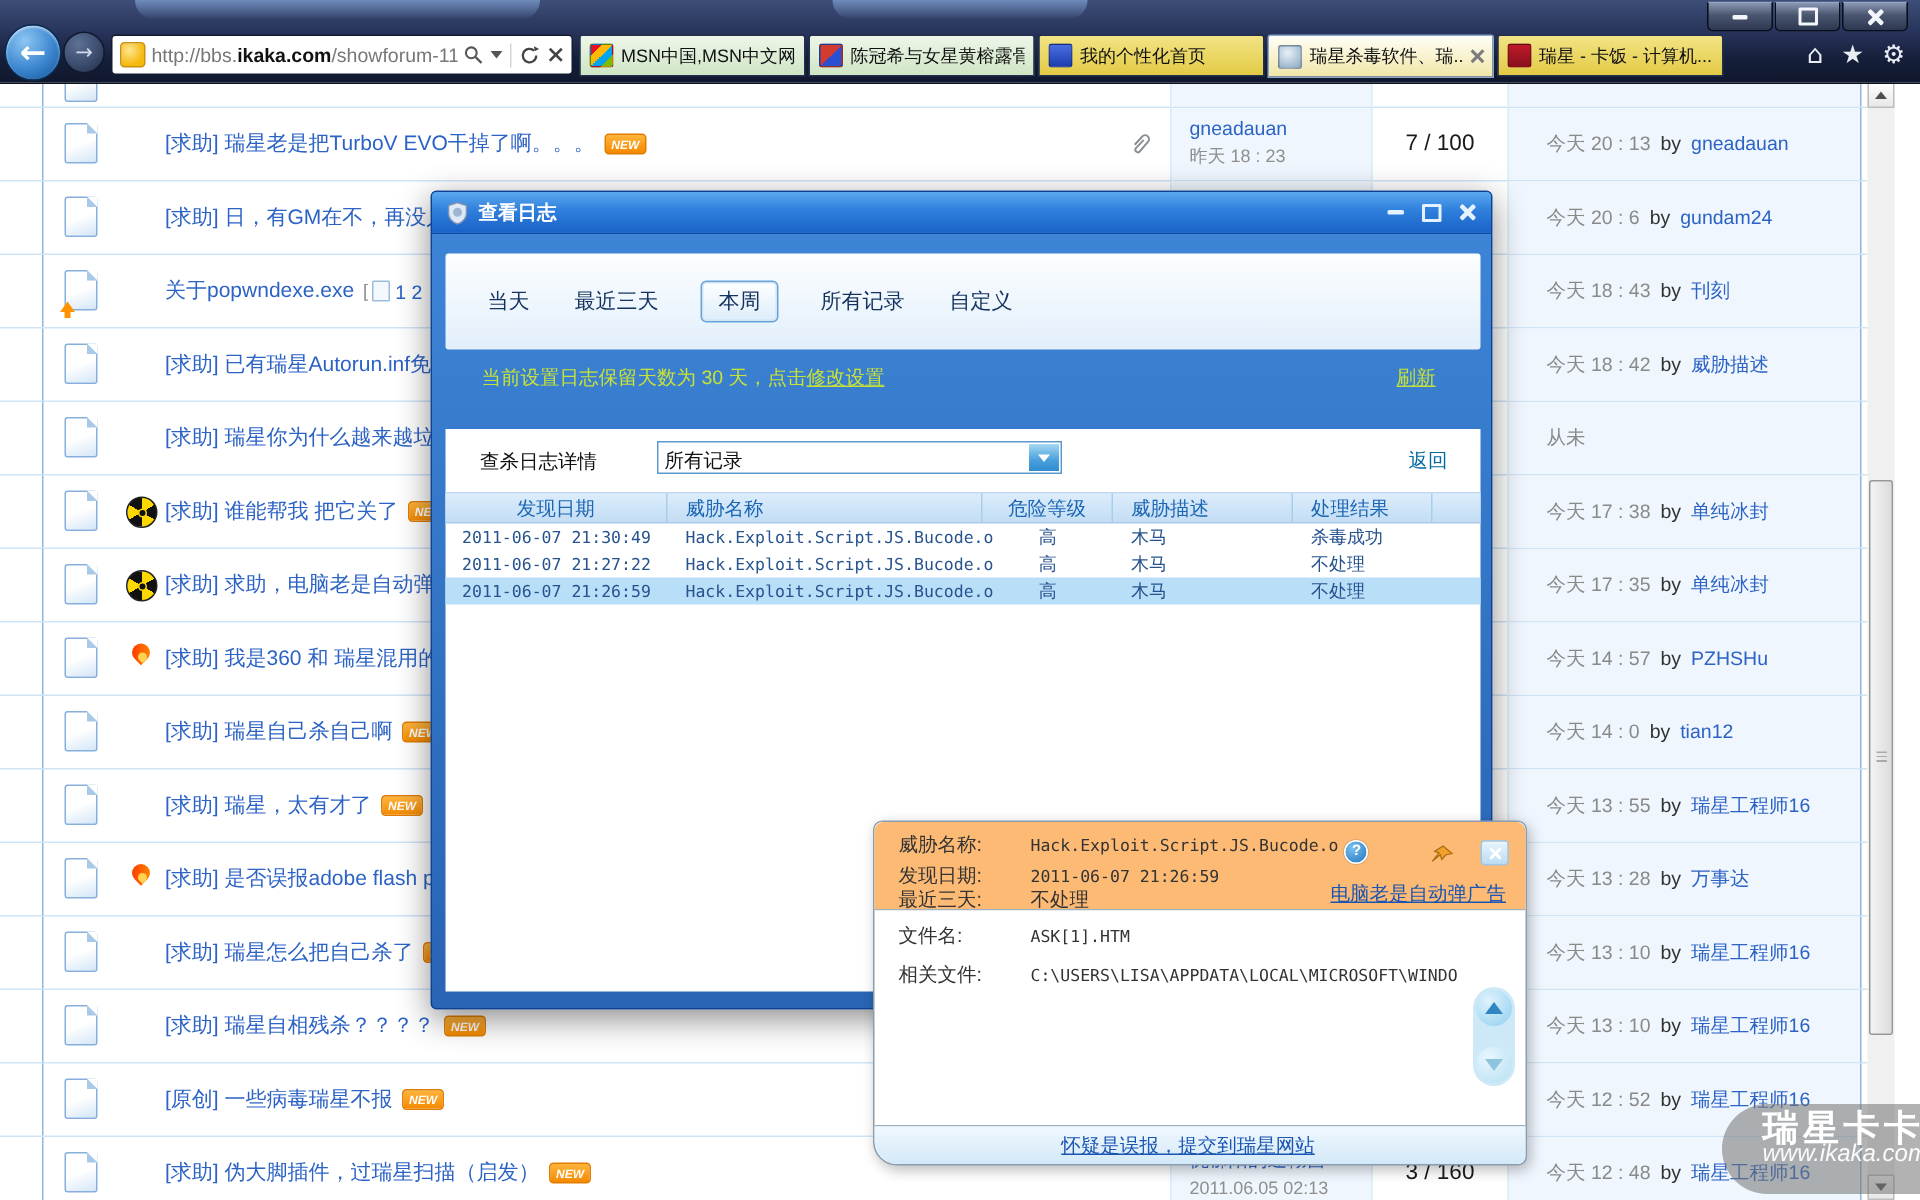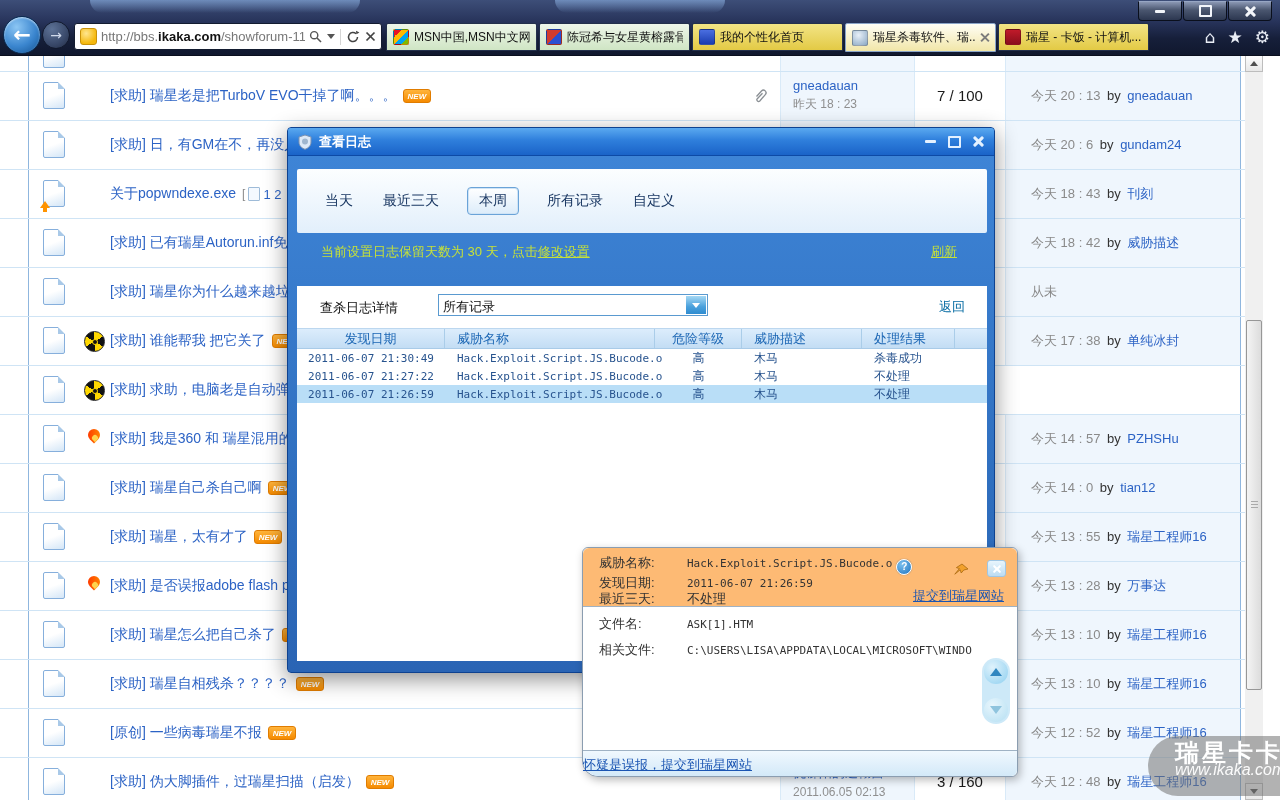--- a/index.html
+++ b/index.html
@@ -173,21 +173,21 @@
   .open-dir{position:absolute;right:13px;top:39px;font-size:13px;color:#1b55b2;text-decoration:underline;}
   .dp-body{padding:9px 0 0 16px;font-size:13px;color:#333;}
   .dp-body .dp-row{margin-bottom:9px;}
   .dp-scroll{position:absolute;right:7px;top:110px;width:28px;height:66px;background:#cde9f8;border-radius:14px;}
   .dp-sbtn{position:absolute;left:2px;width:24px;height:24px;border-radius:50%;display:flex;align-items:center;justify-content:center;}
   .dp-sup{top:2px;background:radial-gradient(circle at 35% 30%,#dff2fc,#8fd0f0);}
   .dp-sdn{bottom:2px;background:radial-gradient(circle at 35% 30%,#e8f6fd,#b5dff2);}
   .dp-sup .t{width:0;height:0;border-left:6px solid transparent;border-right:6px solid transparent;border-bottom:8px solid #2f86c0;}
   .dp-sdn .t{width:0;height:0;border-left:6px solid transparent;border-right:6px solid transparent;border-top:8px solid #8fc4de;}
   .dp-footer{position:absolute;left:0;right:0;bottom:0;height:26px;border-top:1px solid #9fb2c4;
-      background:linear-gradient(#f0f8fe,#d3e9f8);border-radius:0 0 6px 16px;text-align:left;
+      background:linear-gradient(#f0f8fe,#d3e9f8);border-radius:0 0 6px 16px;text-align:center;
       line-height:25px;padding-right:16px;box-sizing:border-box;}
   .report-link{font-size:13px;color:#1b55b2;text-decoration:underline;}
   
   .watermark{position:absolute;left:1148px;top:736px;width:170px;height:60px;z-index:40;
       background:rgba(115,115,115,.55);border-radius:30px 0 0 30px;color:#fff;padding:4px 0 0 27px;box-sizing:border-box;}
   .wm1{font-size:24px;font-weight:bold;letter-spacing:3px;line-height:26px;}
   .wm2{font-size:16px;font-style:italic;line-height:16px;margin-top:-4px;opacity:.95;}
   a{cursor:pointer;}
 </style>
 </head>
@@ -349,20 +349,25 @@
     <span class="title-wrap">
       <a class="thread-title">[求助] 求助，电脑老是自动弹广告</a>
 
     </span>
 
     <span class="author-cell">
       <a class="author-name"></a>
       <span class="author-date"></span>
     </span>
     <span class="replies-cell"></span>
+    <span class="last-cell">
+      <span class="last-time">今天 17 : 35</span>
+      <span class="last-by">by</span>
+      <a class="last-name">单纯冰封</a>
+    </span>
   </div>
       <div class="frow">
     <span class="doc-icon"></span>
 
     <span class="marker marker-flame show"></span>
     <span class="title-wrap">
       <a class="thread-title">[求助] 我是360 和 瑞星混用的</a>
 
     </span>
 
@@ -679,21 +684,21 @@
       <div class="dp-top">
         <div class="dp-row"><span class="dp-label">威胁名称:</span><span class="dp-mono">Hack.Exploit.Script.JS.Bucode.o</span><span class="help-ico">?</span></div>
         <div class="dp-row"><span class="dp-label">发现日期:</span><span class="dp-mono">2011-06-07 21:26:59</span></div>
         <div class="dp-row"><span class="dp-label">最近三天:</span><span>不处理</span></div>
         <span class="pin-ico"><svg width="20" height="13" viewBox="0 0 20 13">
               <path d="M9 1 l6 5 -4.2 1 -2.6 3 -1-3.2 -5.4 4.4 4.6-5.6 -3-1z" fill="#f2a12c" stroke="#a86a12" stroke-width="0.8"></path>
             </svg></span>
         <span class="dp-close">
             <span class="x-glyph"></span>
           </span>
-        <a class="open-dir">提交到瑞星网站</a>
+        <a class="open-dir">电脑老是自动弹广告</a>
       </div>
       <div class="dp-body">
         <div class="dp-row"><span class="dp-label">文件名:</span><span class="dp-mono">ASK[1].HTM</span></div>
         <div class="dp-row"><span class="dp-label">相关文件:</span><span class="dp-mono">C:\USERS\LISA\APPDATA\LOCAL\MICROSOFT\WINDO</span></div>
       </div>
       <div class="dp-scroll">
         <span class="dp-sbtn dp-sup">
             <span class="t"></span>
           </span>
         <span class="dp-sbtn dp-sdn">

